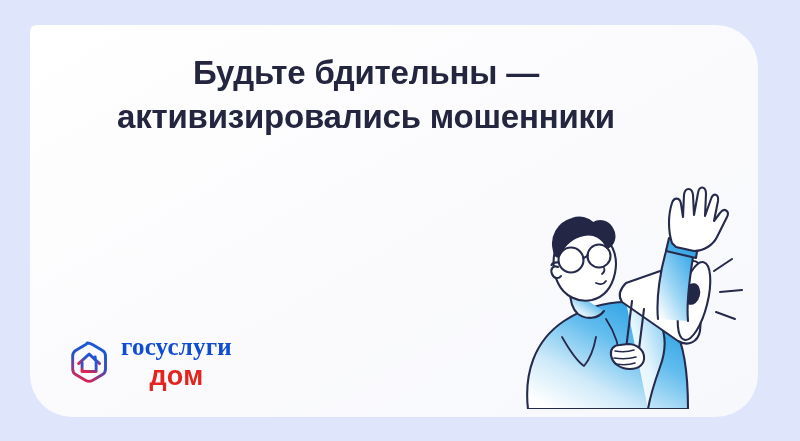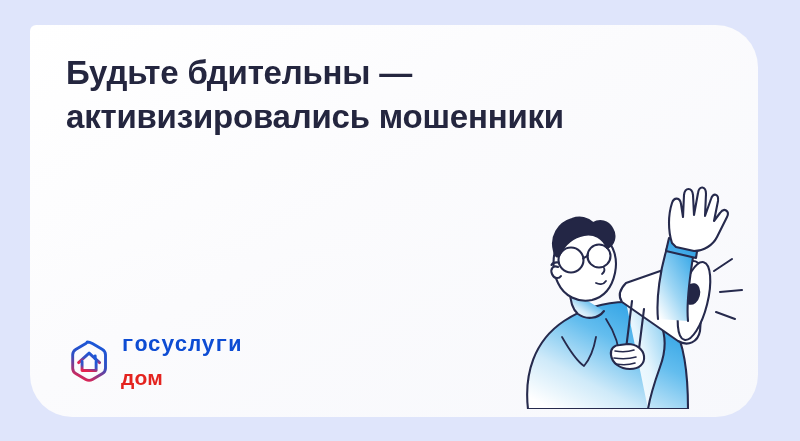--- a/index.html
+++ b/index.html
@@ -15,20 +15,21 @@
     font-family: "Liberation Sans", sans-serif;
     position: relative;
   }
 
   
   #stage {
     position: absolute;
     inset: 0;
     width: 800px;
     height: 441px;
+    text-align: center;
   }
 
   
   .card {
     position: absolute;
     left: 30px;
     top: 25px;
     width: 728px;
     height: 392px;
     background: #fdfdfd;
@@ -67,33 +68,33 @@
     height: 45px;
     display: block;
     flex: 0 0 auto;
   }
   .logo-words {
     display: flex;
     flex-direction: column;
     line-height: 0.98;
   }
   .logo-word-top {
-    font-family: Liberation Mono, monospace;
-    font-size: 22px;
+    font-family: Liberation Serif, serif;
+    font-size: 25px;
     font-weight: bold;
     color: #0d4cd3;
     letter-spacing: 0.2px;
   }
   .logo-word-bottom {
     font-family: "Liberation Sans", sans-serif;
-    font-size: 21px;
+    font-size: 27px;
     font-weight: bold;
     color: #e4231f;
     letter-spacing: 0.2px;
-    margin-top: 12px;
+    margin-top: 3px;
   }
 
   
   .illustration {
     position: absolute;
     right: 2px;
     bottom: 8px;
     width: 248px;
     height: 250px;
   }

